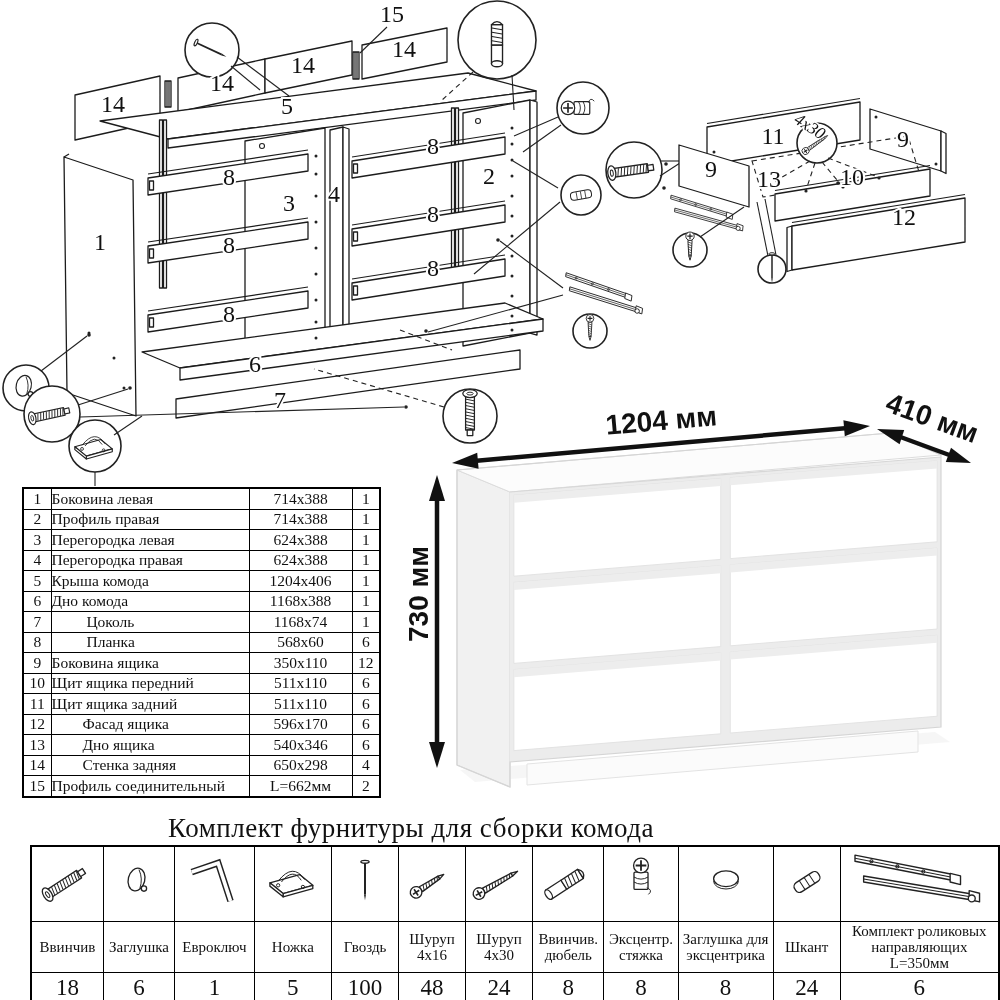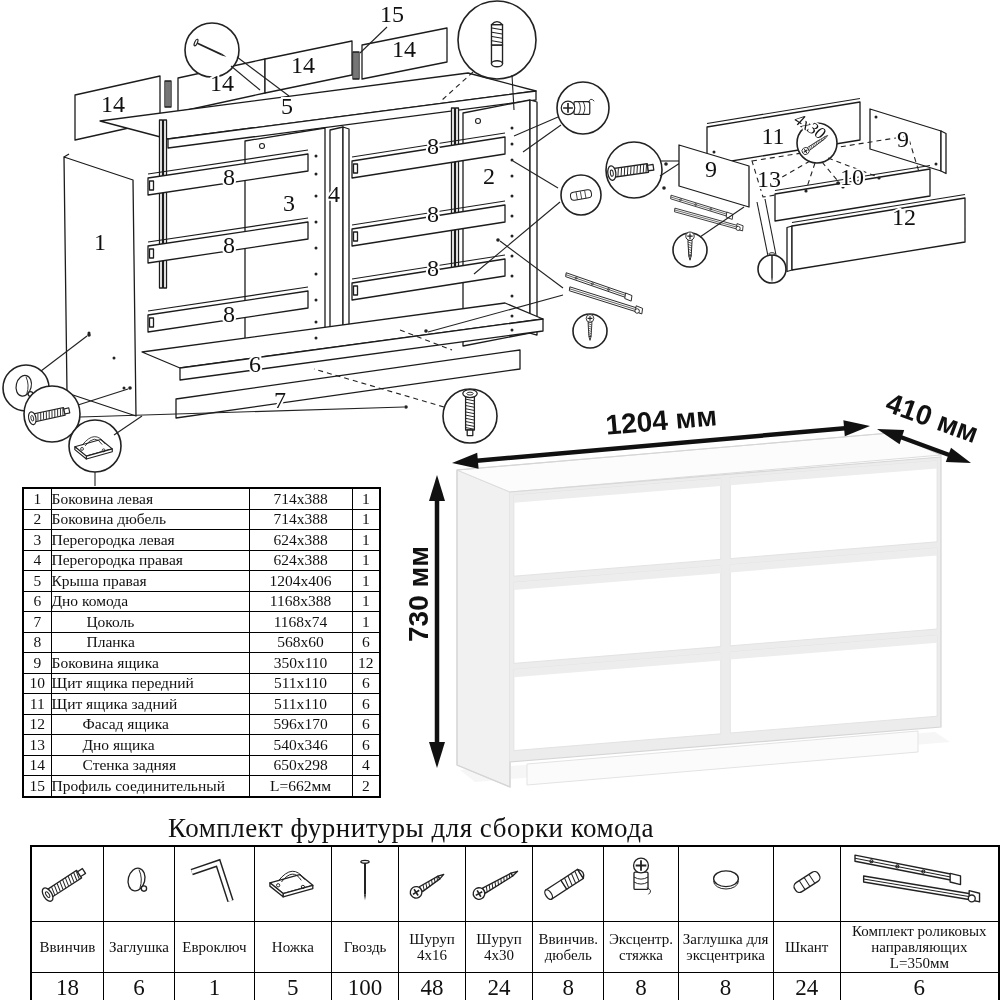--- a/index.html
+++ b/index.html
@@ -409,39 +409,39 @@
       </colgroup>
   <tbody id="parts-body">
         <tr>
           <td class="num">1</td>
           <td class="name">Боковина левая</td>
           <td class="size">714x388</td>
           <td class="qty">1</td>
         </tr>
         <tr>
           <td class="num">2</td>
-          <td class="name">Боковина дюбель</td>
+          <td class="name">Профиль правая</td>
           <td class="size">714x388</td>
           <td class="qty">1</td>
         </tr>
         <tr>
           <td class="num">3</td>
           <td class="name">Перегородка левая</td>
           <td class="size">624x388</td>
           <td class="qty">1</td>
         </tr>
         <tr>
           <td class="num">4</td>
           <td class="name">Перегородка правая</td>
           <td class="size">624x388</td>
           <td class="qty">1</td>
         </tr>
         <tr>
           <td class="num">5</td>
-          <td class="name">Крыша правая</td>
+          <td class="name">Крыша комода</td>
           <td class="size">1204x406</td>
           <td class="qty">1</td>
         </tr>
         <tr>
           <td class="num">6</td>
           <td class="name">Дно комода</td>
           <td class="size">1168x388</td>
           <td class="qty">1</td>
         </tr>
         <tr>

